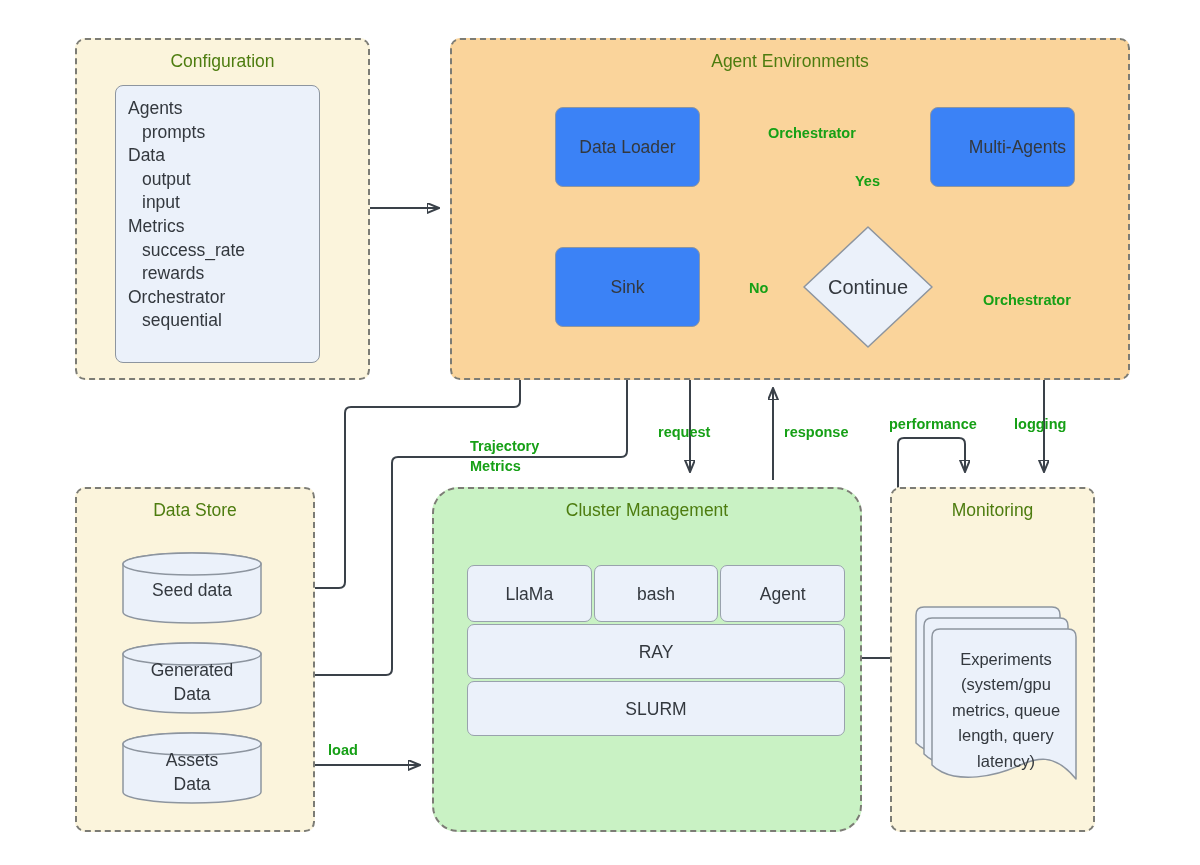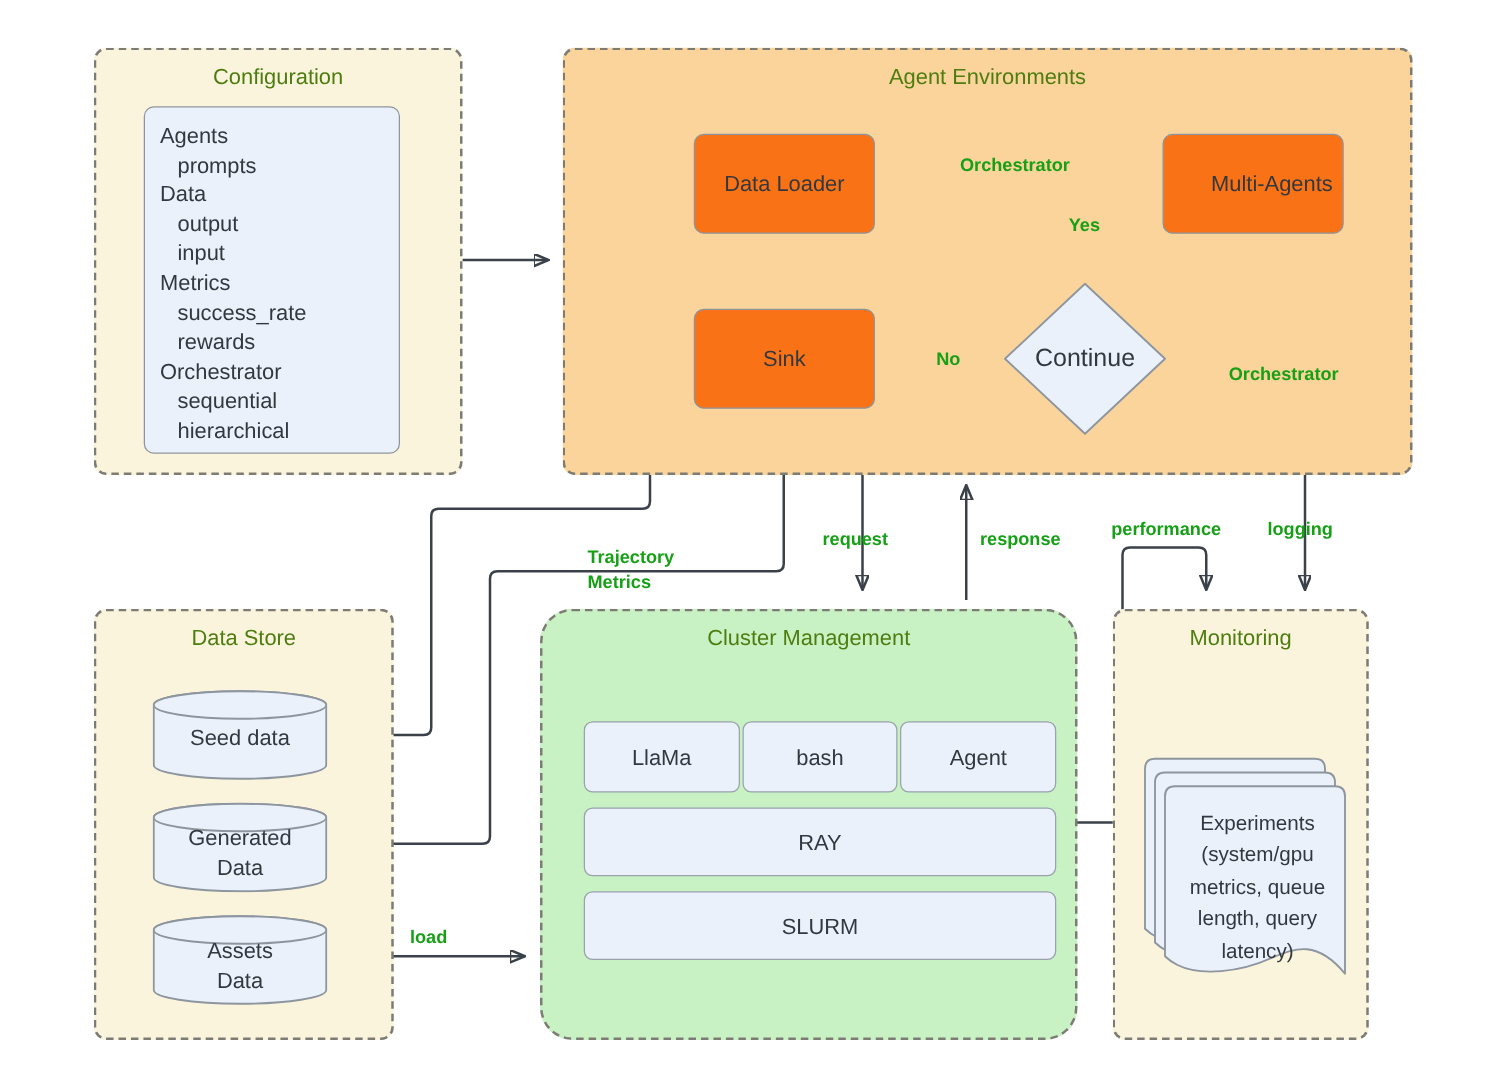--- a/index.html
+++ b/index.html
@@ -9,21 +9,21 @@
   }
   .panel {
     position:absolute; border:2px dashed #7C7C75; border-radius:10px; box-sizing:border-box;
   }
   .panel-title { text-align:center; padding-top:11px; font-size:17.5px; color:#4d7c0f; }
   .p-cream  { background:#FBF4DC; }
   .p-orange { background:#FAD49B; }
   .p-green  { background:#C9F2C4; }
 
   .node {
-    position:absolute; background:#f97316; border:1.5px solid #8D959F; border-radius:8px;
+    position:absolute; background:#3b82f6; border:1.5px solid #8D959F; border-radius:8px;
     display:flex; align-items:center; justify-content:center;
     font-size:17.5px; box-sizing:border-box; text-align:right;
   }
 
   .config-box {
     position:absolute; left:38px; top:45px; width:205px; height:278px;
     background:#EBF1FA; border:1.5px solid #8D959F; border-radius:8px; box-sizing:border-box;
     padding:11px 0 0 12px; font-size:17.5px; line-height:23.6px;
   }
   .config-box .ind { padding-left:14px; }
@@ -42,21 +42,21 @@
     font-size:20px;
   }
 
   .cyl { position:absolute; width:140px; height:72px; }
   .cyl .cyl-label {
     position:absolute; left:0; right:0; text-align:center;
     font-size:17.5px; line-height:24px;
   }
 
   .cl-grid { position:absolute; left:33px; top:76px; width:378px; }
-  .cl-row { display:flex; gap:2px; margin-bottom:2px;margin-top:12px; }
+  .cl-row { display:flex; gap:2px; margin-bottom:2px; }
   .cl-cell {
     flex:1; background:#EBF1FA; border:1.5px solid #99A2AD; border-radius:7px;
     display:flex; align-items:center; justify-content:center; text-align:center;
     font-size:17.5px; box-sizing:border-box; padding:0 6px; line-height:22px;
   }
   .h1 { height:57px; } .h2 { height:68px; } .h3 { height:55px; } .h4 { height:55px; }
 
   .doc-stack { position:absolute; left:22px; top:116px; width:172px; height:184px; }
   .doc-text {
     position:absolute; left:24px; top:42px; width:136px; text-align:center;
@@ -94,21 +94,20 @@
       <div>Agents</div>
       <div class="ind">prompts</div>
       <div>Data</div>
       <div class="ind">output</div>
       <div class="ind">input</div>
       <div>Metrics</div>
       <div class="ind">success_rate</div>
       <div class="ind">rewards</div>
       <div>Orchestrator</div>
       <div class="ind">sequential</div>
-      <div class="ind">hierarchical</div>
     </div>
   </section>
 
   <section class="panel p-orange" style="left:450px; top:38px; width:680px; height:342px;">
     <div class="panel-title">Agent Environments</div>
   </section>
 
   <div class="node" style="left:555px; top:107px; width:145px; height:80px;">Data Loader</div>
   <div class="node" style="left:930px; top:107px; width:145px; height:80px;padding-left:30px;">Multi-Agents</div>
   <div class="node" style="left:555px; top:247px; width:145px; height:80px;">Sink</div>

